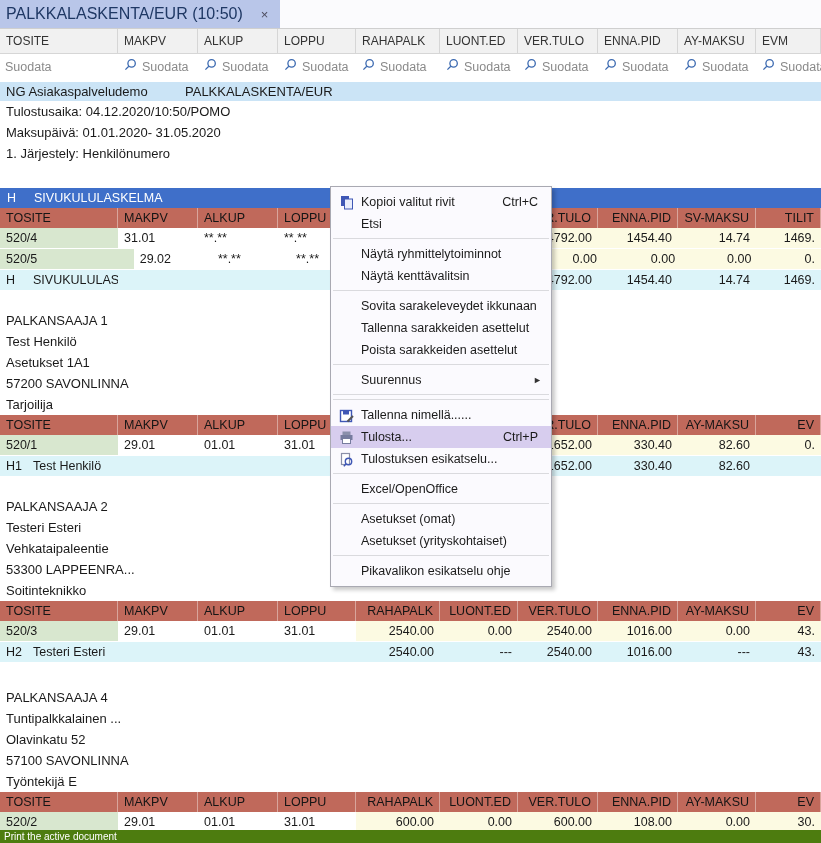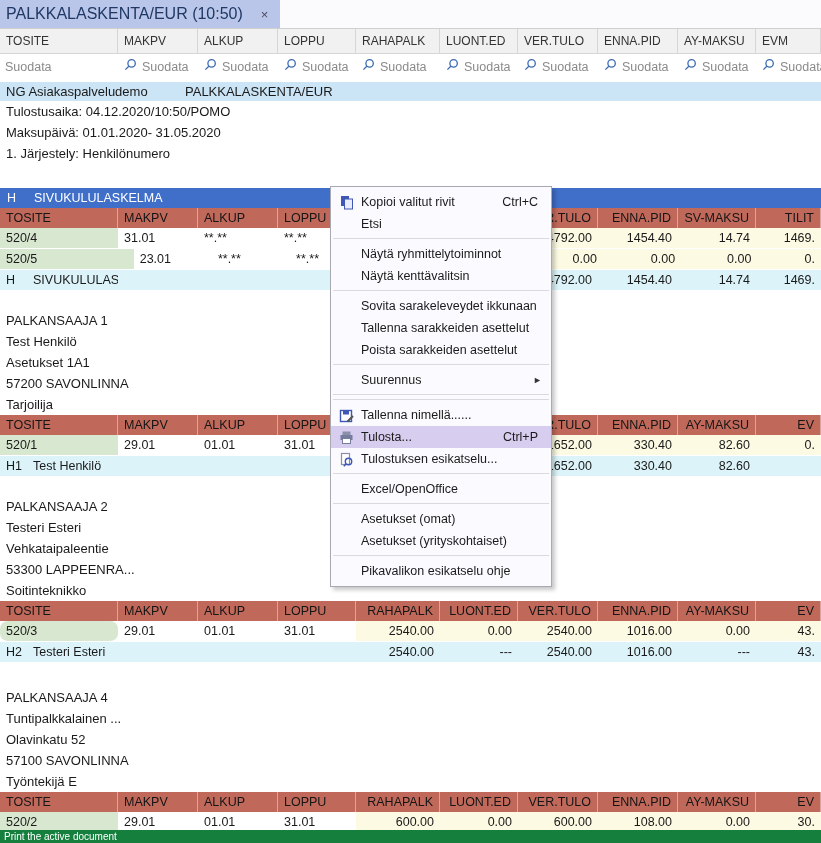--- a/index.html
+++ b/index.html
@@ -47,21 +47,21 @@
   .ctxmenu{position:absolute;left:330px;top:186px;width:222px;background:#fbfafe;border:1px solid #a9a9b2;
     box-shadow:3px 3px 4px rgba(0,0,0,0.22);z-index:20;padding:4px 0;box-sizing:border-box;}
   .mi{height:22px;display:flex;align-items:center;font-size:12.5px;color:#1b1b1b;}
   .mi .gut{width:30px;display:flex;justify-content:center;align-items:center;flex:none;}
   .mi .lbl{flex:1;white-space:nowrap;overflow:hidden;}
   .mi .sc{padding-right:13px;}
   .mi .sub{padding-right:9px;font-size:9px;color:#333;}
   .mi.hl{background:#d7cdee;}
   .sep{height:1px;background:#dadade;margin:3px 2px 4px 2px;}
   
-  .statusbar{position:absolute;left:0;bottom:0;width:100%;height:13px;background:#15803d;color:#fff;
+  .statusbar{position:absolute;left:0;bottom:0;width:100%;height:13px;background:#4d7c0f;color:#fff;
     font-size:10px;line-height:13px;padding-left:4px;box-sizing:border-box;z-index:30;}
 </style>
 </head>
 <body>
 
 <div class="tabbar">
   <div class="tab">
     <span class="tab-title">PALKKALASKENTA/EUR (10:50)</span>
     <span class="tab-close">×</span>
   </div>
@@ -181,21 +181,21 @@
           <div class="rc c-mid" style="width: 78px;">**.**</div>
           <div class="rc c-money ra" style="width: 84px;"></div>
           <div class="rc c-money ra" style="width: 78px;"></div>
           <div class="rc c-money ra" style="width: 80px;">4792.00</div>
           <div class="rc c-money ra" style="width: 80px;">1454.40</div>
           <div class="rc c-money ra" style="width: 78px;">14.74</div>
           <div class="rc c-money ra" style="width: 65px;">1469.</div>
         </div>
         <div class="r-row">
           <div class="rc c-tosite" style="width: 137px;">520/5</div>
-          <div class="rc c-mid" style="width: 80px;">23.01</div>
+          <div class="rc c-mid" style="width: 80px;">29.02</div>
           <div class="rc c-mid" style="width: 80px;">**.**</div>
           <div class="rc c-mid" style="width: 78px;">**.**</div>
           <div class="rc c-money ra" style="width: 84px;"></div>
           <div class="rc c-money ra" style="width: 78px;"></div>
           <div class="rc c-money ra" style="width: 80px;">0.00</div>
           <div class="rc c-money ra" style="width: 80px;">0.00</div>
           <div class="rc c-money ra" style="width: 78px;">0.00</div>
           <div class="rc c-money ra" style="width: 65px;">0.</div>
         </div>
         <div class="r-row">
@@ -266,21 +266,21 @@
           <div class="rh-cell" style="width: 80px;">ALKUP</div>
           <div class="rh-cell" style="width: 78px;">LOPPU</div>
           <div class="rh-cell ra" style="width: 84px;">RAHAPALK</div>
           <div class="rh-cell ra" style="width: 78px;">LUONT.ED</div>
           <div class="rh-cell ra" style="width: 80px;">VER.TULO</div>
           <div class="rh-cell ra" style="width: 80px;">ENNA.PID</div>
           <div class="rh-cell ra" style="width: 78px;">AY-MAKSU</div>
           <div class="rh-cell ra" style="width: 65px;">EV</div>
         </div>
         <div class="r-row">
-          <div class="rc c-tosite" style="width: 118px; border-radius: 8px;">520/3</div>
+          <div class="rc c-tosite" style="width: 118px;">520/3</div>
           <div class="rc c-mid" style="width: 80px;">29.01</div>
           <div class="rc c-mid" style="width: 80px;">01.01</div>
           <div class="rc c-mid" style="width: 78px;">31.01</div>
           <div class="rc c-money ra" style="width: 84px;">2540.00</div>
           <div class="rc c-money ra" style="width: 78px;">0.00</div>
           <div class="rc c-money ra" style="width: 80px;">2540.00</div>
           <div class="rc c-money ra" style="width: 80px;">1016.00</div>
           <div class="rc c-money ra" style="width: 78px;">0.00</div>
           <div class="rc c-money ra" style="width: 65px;">43.</div>
         </div>

